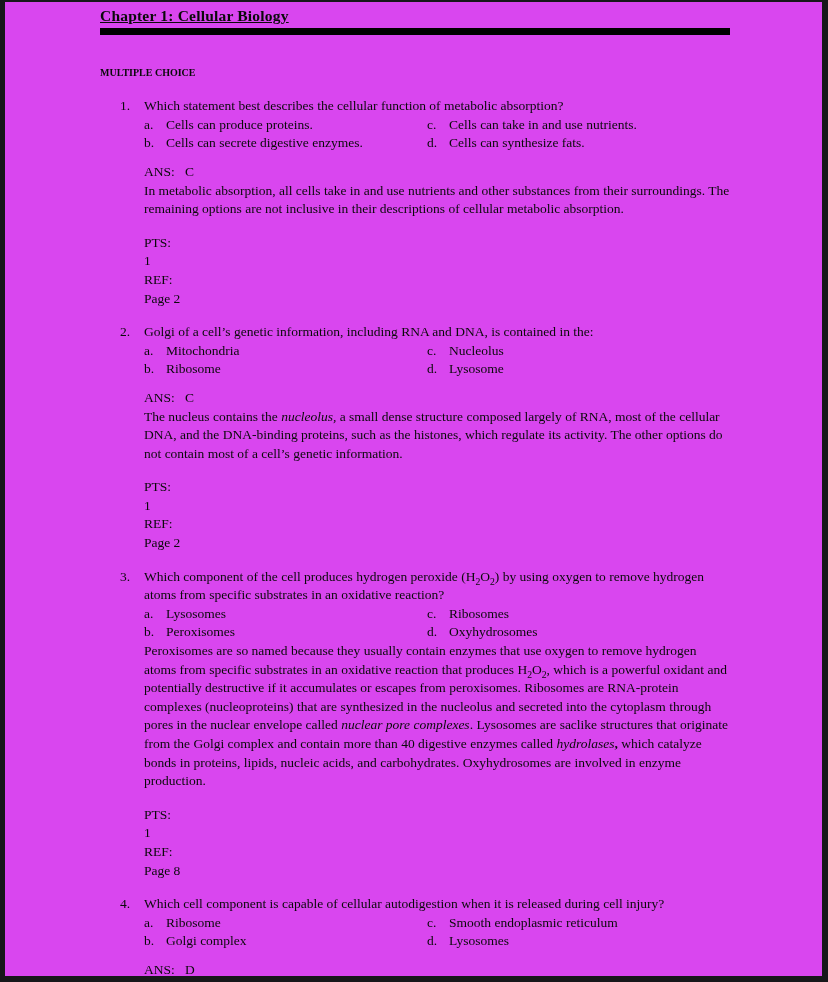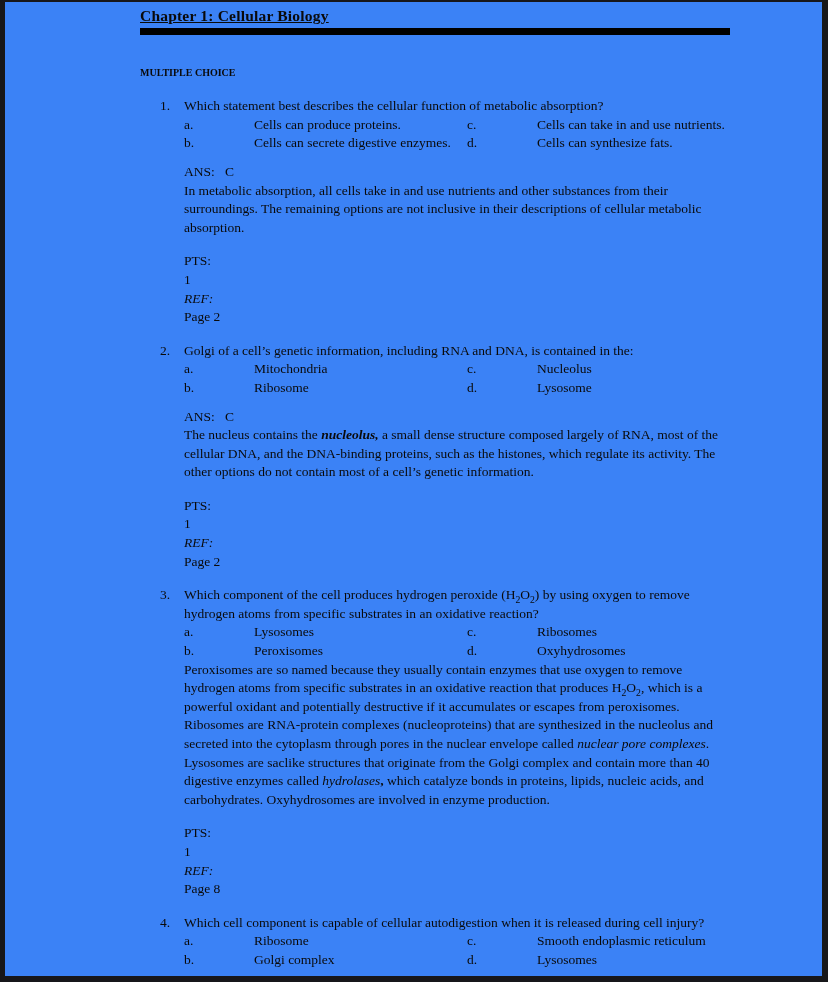--- a/index.html
+++ b/index.html
@@ -4,51 +4,51 @@
 <style>
   html,body { margin:0; padding:0; }
   body {
     width:828px; height:982px;
     background:#17171a;
     position:relative;
     font-family:"Liberation Serif","DejaVu Serif",serif;
   }
   .page {
     position:absolute; left:5px; right:6px; top:2px; bottom:6px;
-    background:#3b82f6; overflow:hidden;padding-left:40px;
+    background:#d946ef; overflow:hidden;
   }
   .content {
     padding:5px 92px 0 95px;
     font-size:13.5px; line-height:18.6px; color:#0a0a0a;
   }
   .doc-title {
     font-size:15.5px; font-weight:bold; margin:0;
     text-decoration:underline;
     letter-spacing:0.2px;
   }
   .title-rule { height:7px; background:#000; margin-top:2px; }
   .section-heading { font-weight:bold; margin-top:29px; font-size:10px; }
   .question { display:flex; margin-top:15px; margin-left:20px; }
   .q-num { width:24px; flex:none; }
   .q-body { flex:1; min-width:0; }
   .options { display:flex; }
   .opt-col { width:283px; flex:none; }
   .opt-col:last-child { width:auto; flex:1; }
   .opt { display:flex; }
   .opt-letter { width:22px; flex:none; }
-  .opt-text { flex:1; min-width:0;margin-left:48px; }
+  .opt-text { flex:1; min-width:0; }
   .ans-row { margin-top:10px; }
   .ans-label { display:inline-block; width:41px; }
   .pts-row { margin-top:15px; display:flex;flex-direction:column; }
   .pts-label { width:41px; flex:none; }
   .pts-value { width:88px; flex:none; }
-  .ref-label { width:44px; flex:none;font-style:italic; }
+  .ref-label { width:44px; flex:none; }
   .seg-b { font-weight:bold; }
   .seg-i { font-style:italic;margin-top:35px; }
-  .seg-bi { font-weight:bold; font-style:italic;margin-top:40px; }
+  .seg-bi { font-weight:normal; font-style:italic;margin-top:40px; }
   .seg-sub { vertical-align:sub; font-size:0.72em; line-height:0; }
 </style>
 </head>
 <body>
 
 <div class="page">
   <div class="content">
     <h1 class="doc-title">Chapter 1: Cellular Biology</h1>
     <div class="title-rule"></div>
     <div class="section-heading">MULTIPLE CHOICE</div>

